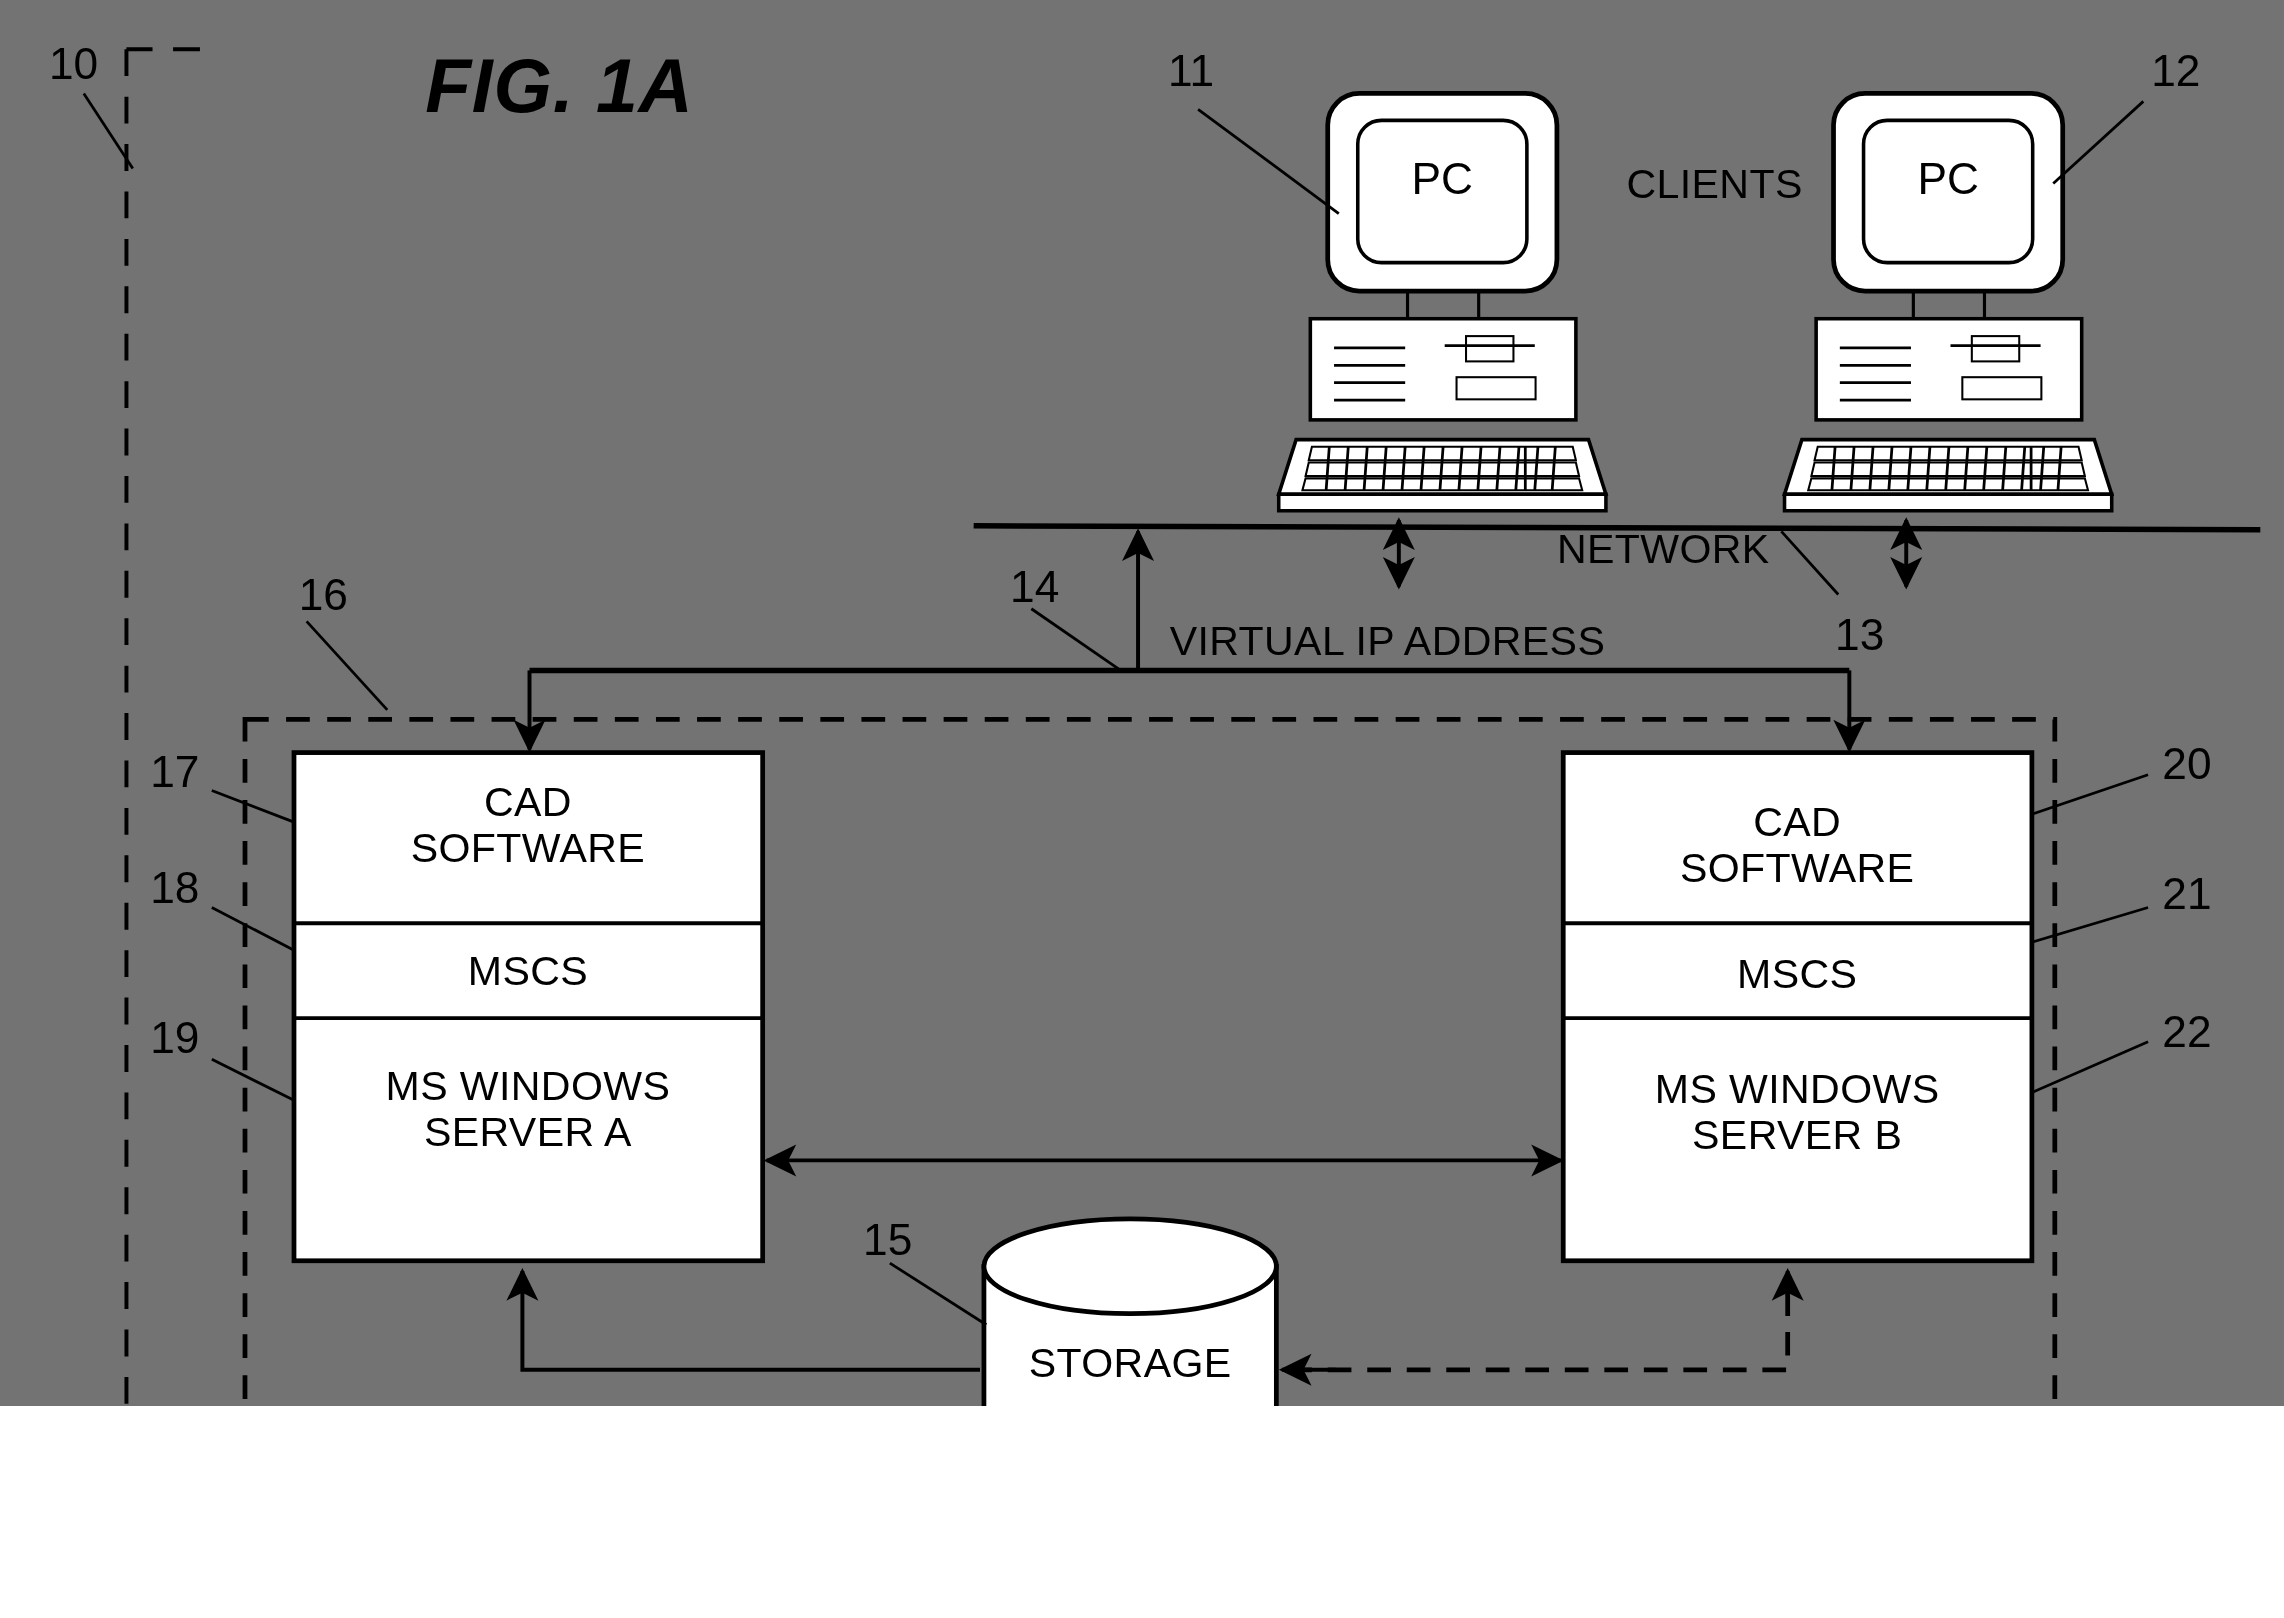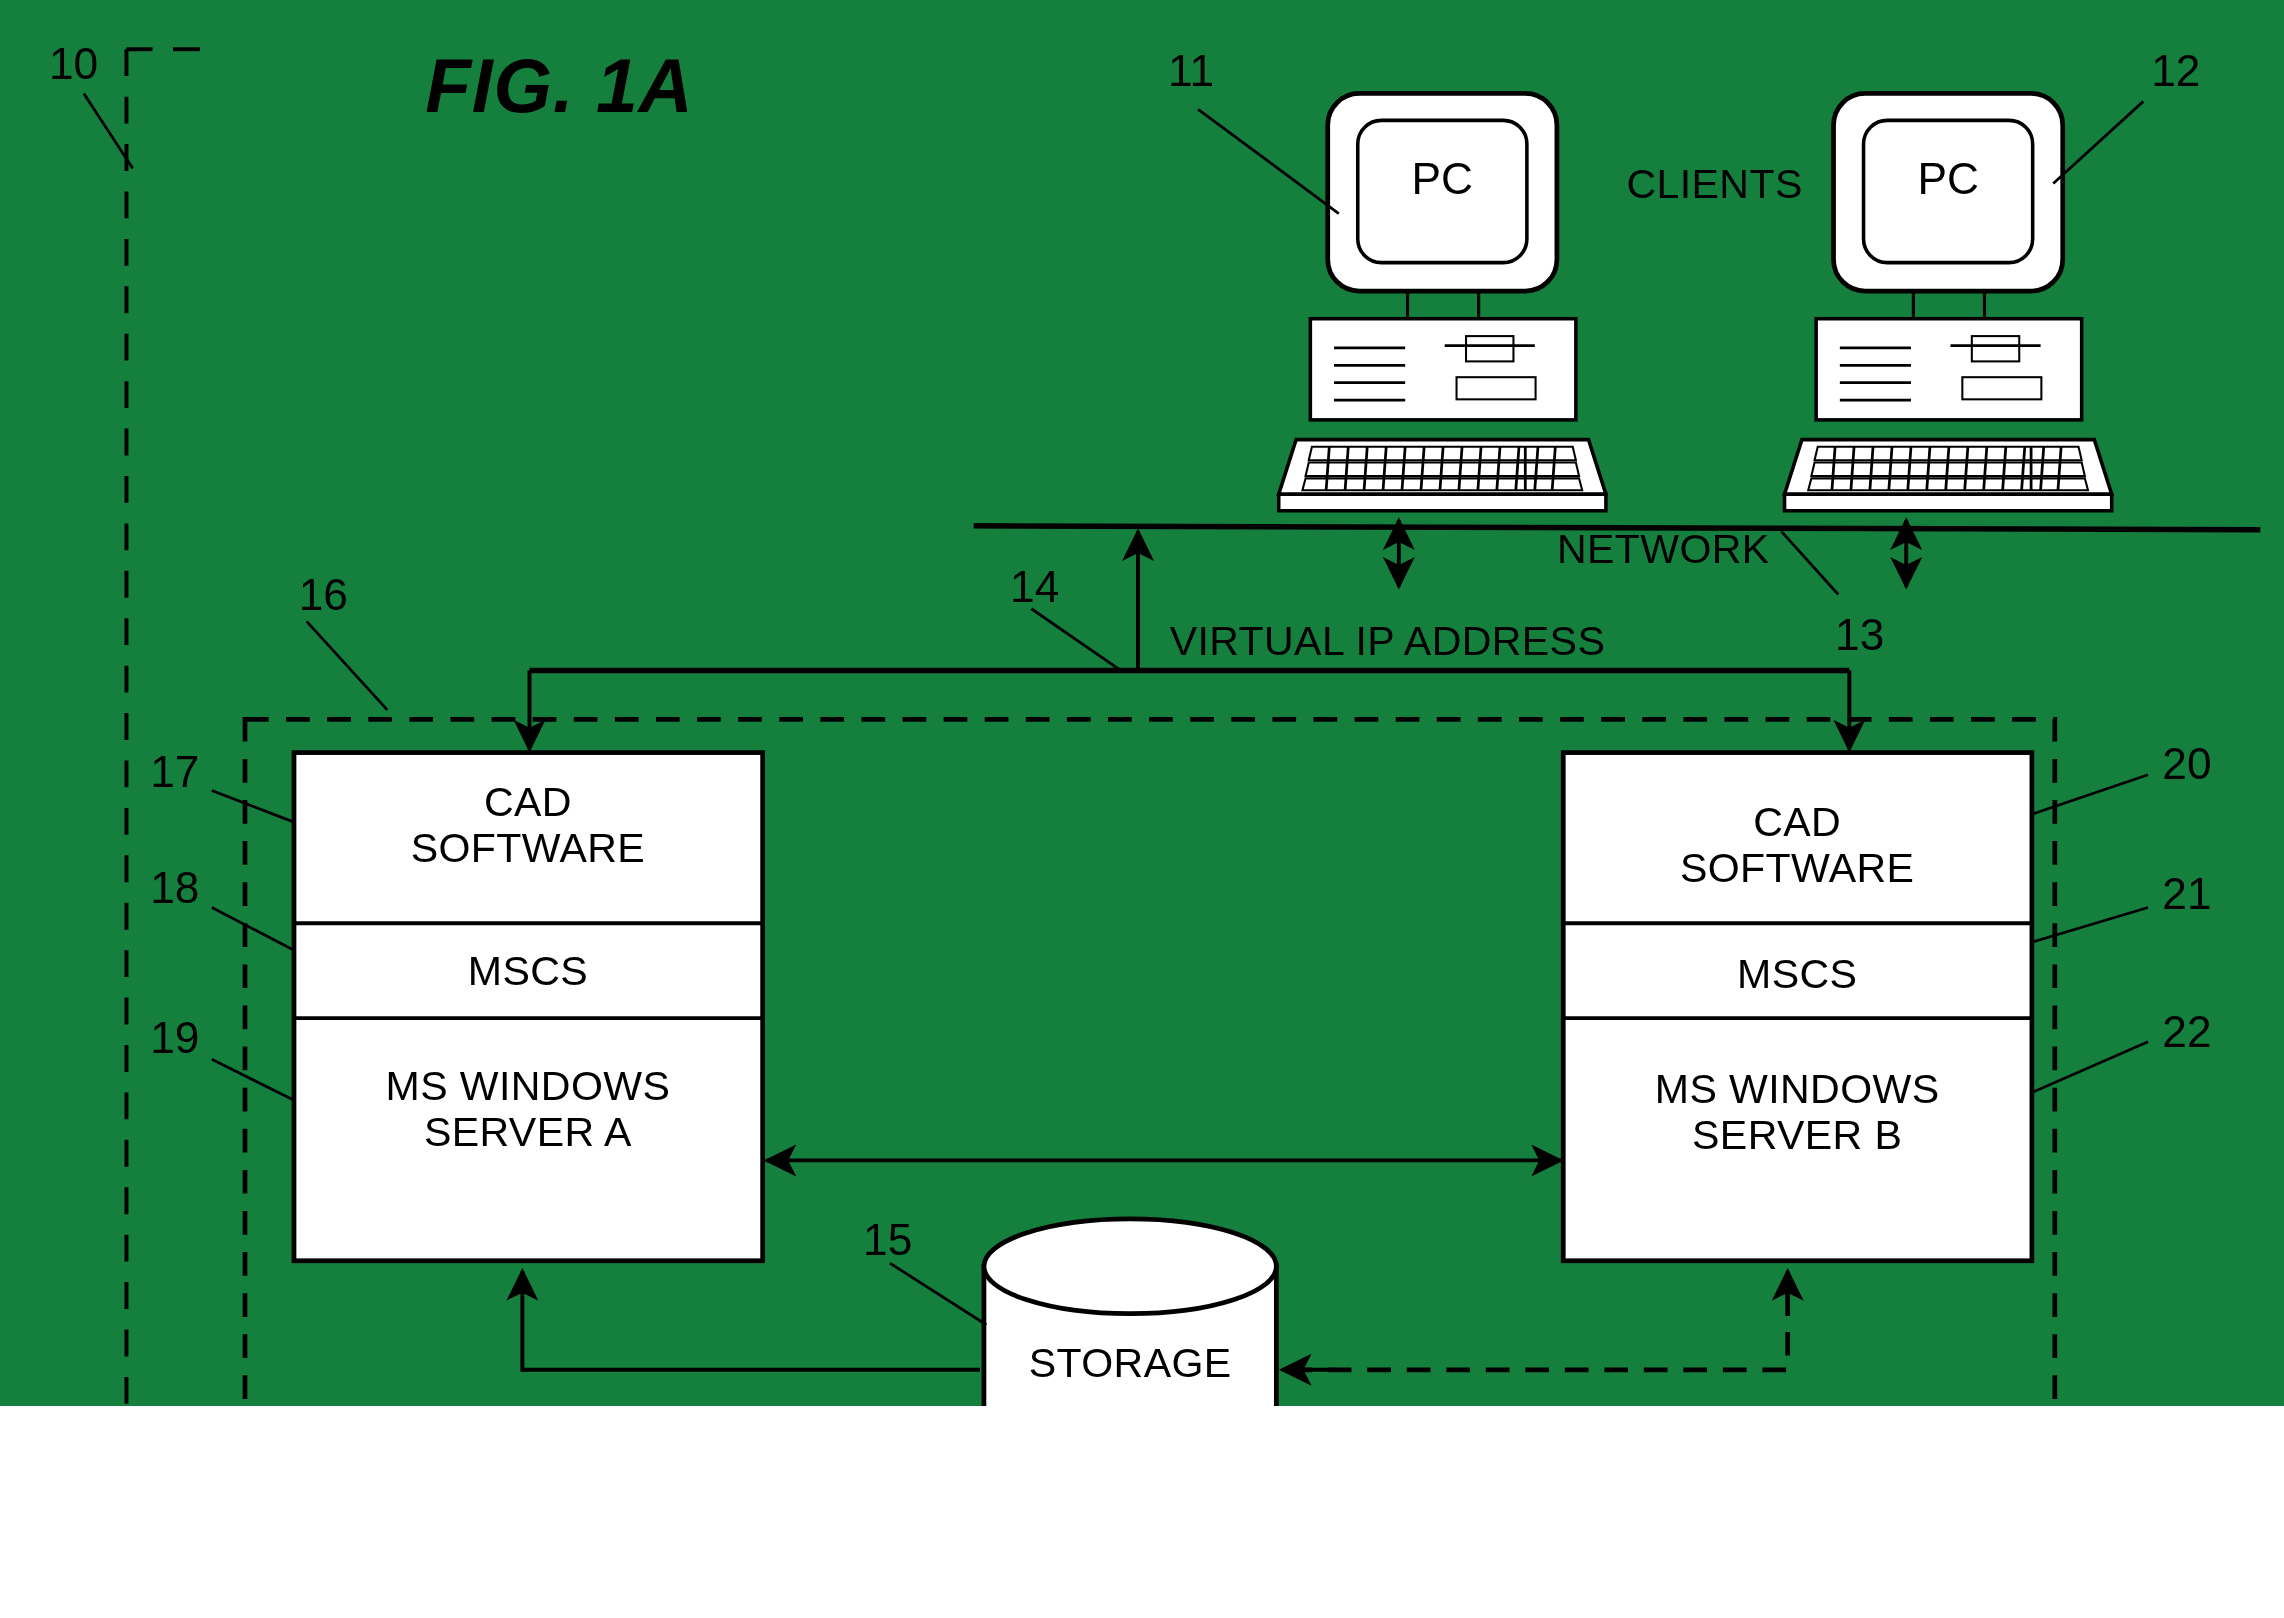--- a/index.html
+++ b/index.html
@@ -4,21 +4,21 @@
 <style>
   html, body {
     margin: 0;
     padding: 0;
     background: #ffffff;
   }
   #page {
     position: relative;
     width: 2284px;
     height: 1406px;
-    background: #15803d;
+    background: #737373;
     overflow: hidden;
     font-family: "Liberation Sans", sans-serif;
   }
   svg.fig {
     position: absolute;
     left: 0;
     top: 0;
     width: 2284px;
     height: 1619px;
     display: block;

